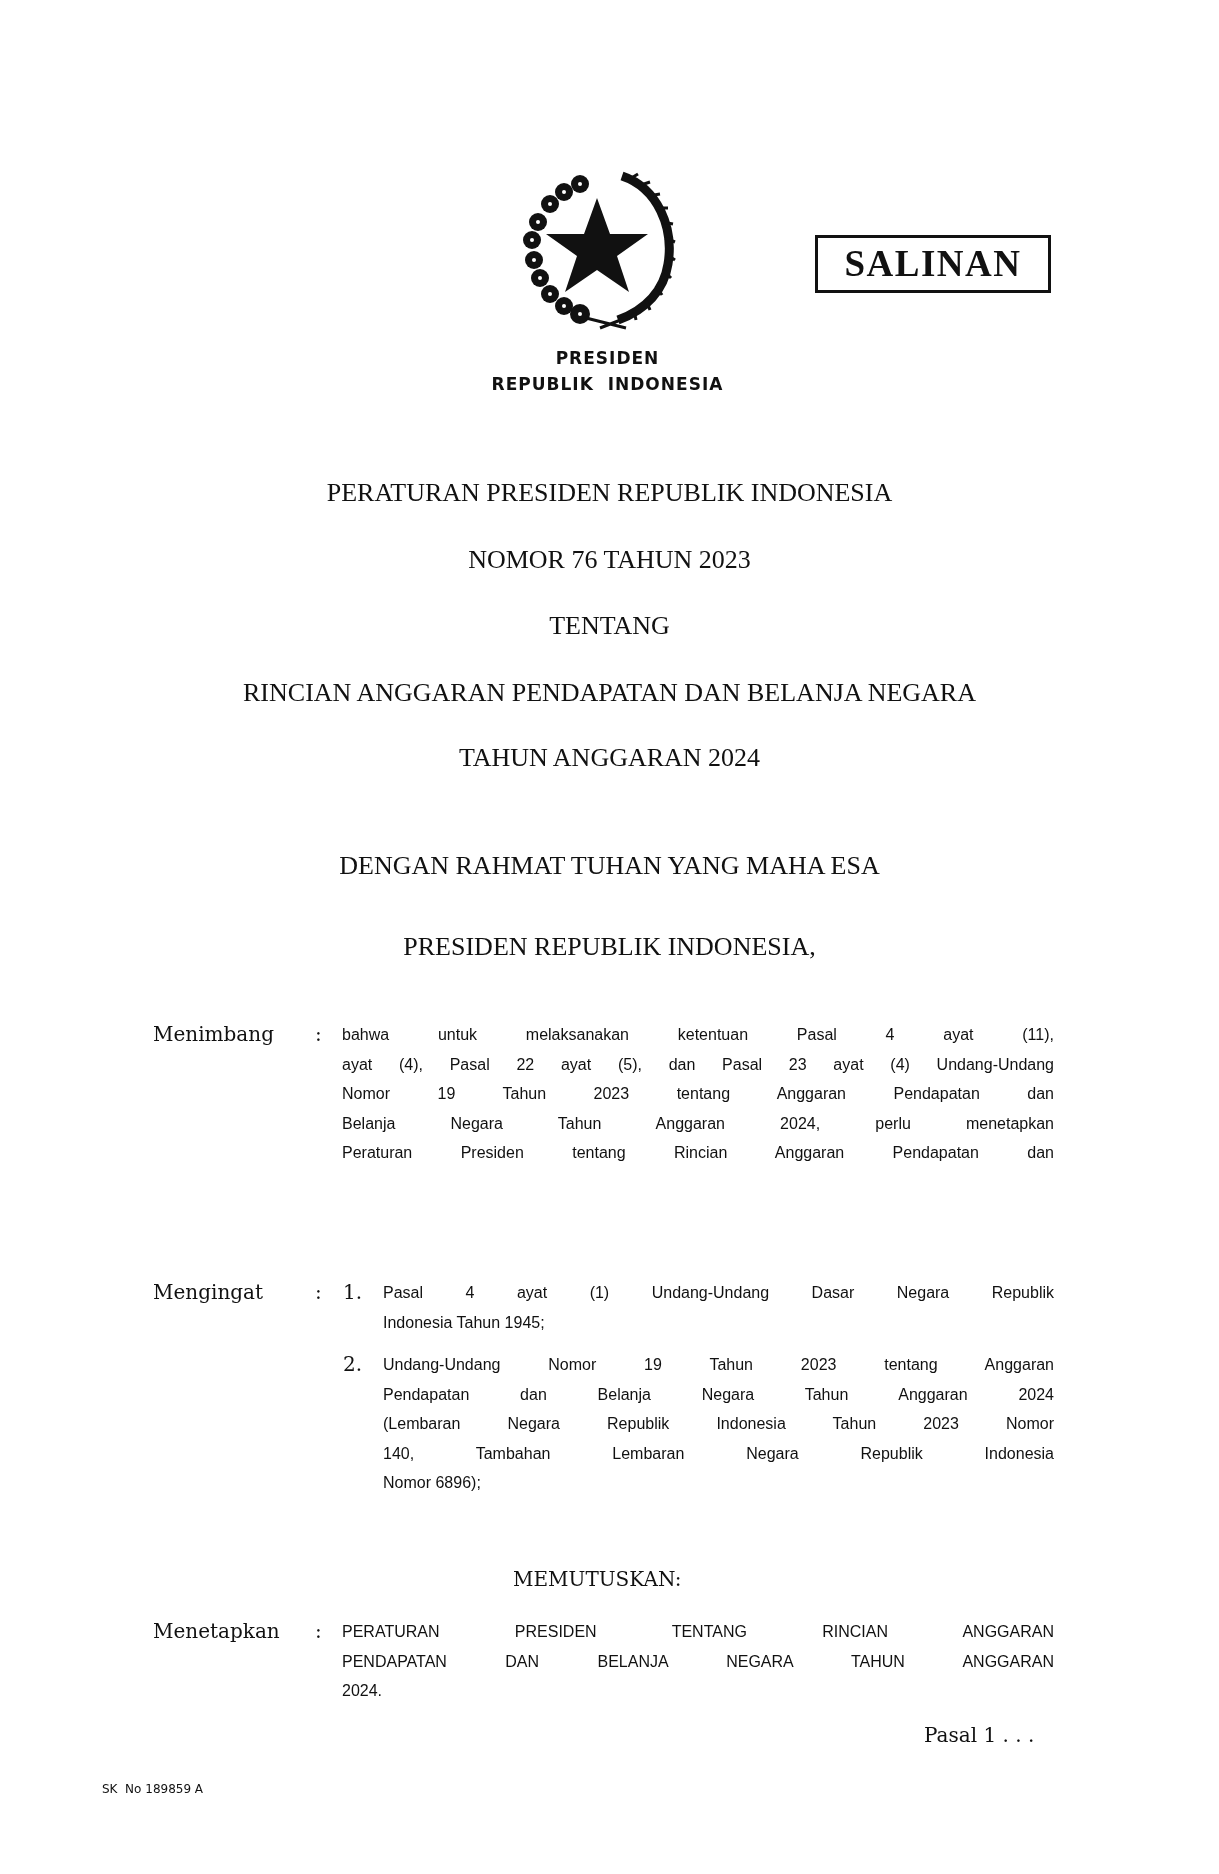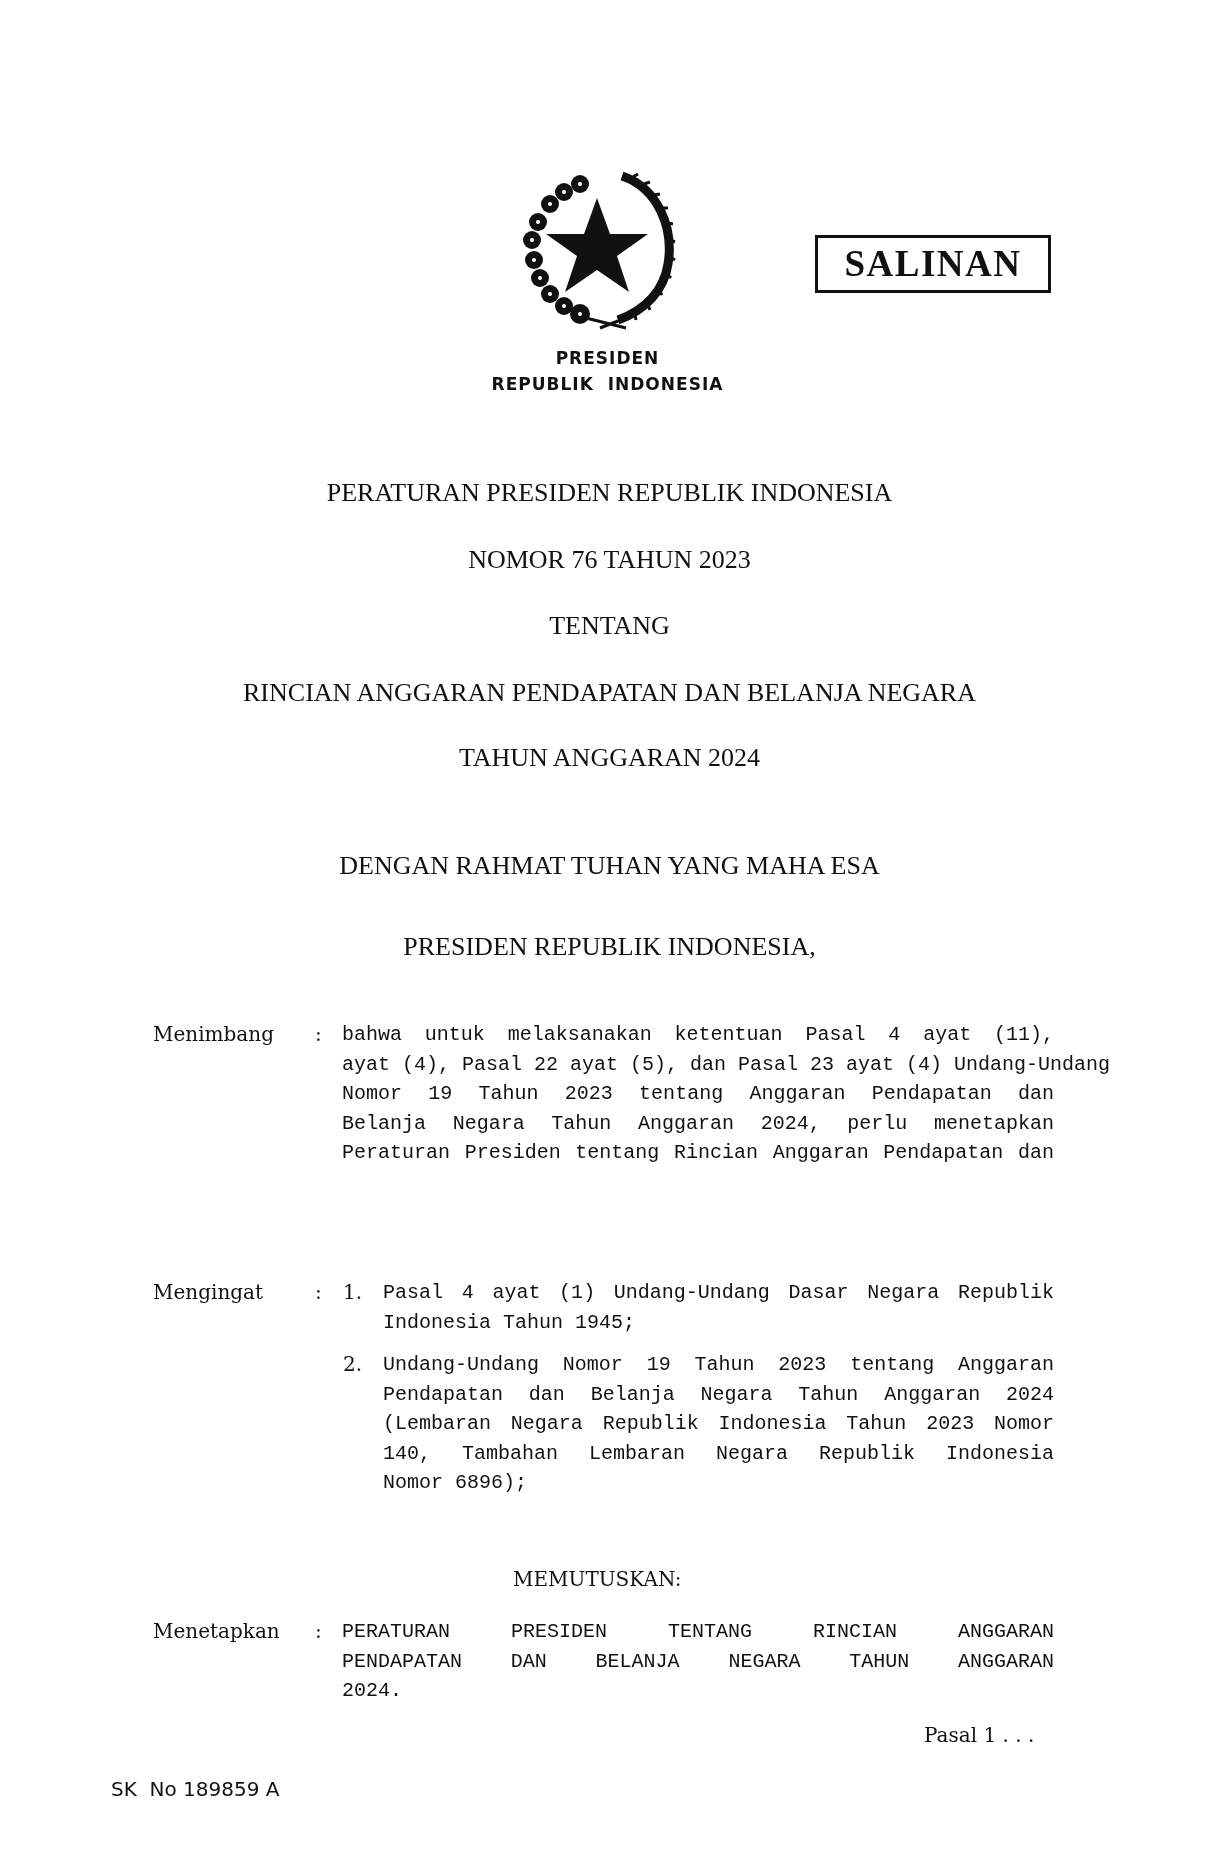--- a/index.html
+++ b/index.html
@@ -13,21 +13,21 @@
     
     #salinan-box { position: absolute; left: 815px; top: 235px; width: 230px; height: 52px; border: 3px solid #111; }
     #salinan-box span { display:block; text-align:center; font-family: "Liberation Serif", serif; font-weight: bold; font-size: 37px; line-height: 52px; letter-spacing: 1.5px; }
 
     .pres-label { font-family: "DejaVu Sans", sans-serif; font-weight: bold; font-size: 17px; letter-spacing: 1px; }
 
     .heading { font-family: "Liberation Serif", serif; font-size: 26px; line-height: 28px; }
 
     .section-label { position:absolute; left:153px; font-family: "DejaVu Serif", serif; font-size: 20px; line-height: 29.5px; }
     .colon { position:absolute; left:315px; font-family: "DejaVu Serif", serif; font-size: 20px; line-height: 29.5px; }
-    .body-block { position:absolute; font-family: Liberation Mono, monospace; font-size: 20px; line-height: 29.5px; text-align: justify; }
+    .body-block { position:absolute; font-family: Liberation Sans, sans-serif; font-size: 16px; line-height: 29.5px; text-align: justify; }
     .body-block .ln { display:block; text-align: justify; text-align-last: justify; white-space: nowrap; height: 29.5px; }
     .body-block .ln.last { text-align-last: left; }
     .num { position:absolute; font-family: "DejaVu Serif", serif; font-size: 20px; line-height: 29.5px; }
   </style>
 </head>
 <body>
 
 <svg id="emblem" viewBox="0 0 158 162">
 
   <g fill="#111">
@@ -123,13 +123,13 @@
 
 <div class="section-label" style="top:1617px;">Menetapkan</div>
 <div class="colon" style="top:1617px;">:</div>
 <div class="body-block" style="left:342px; top:1617px; width:712px;">
   <span class="ln">PERATURAN PRESIDEN TENTANG RINCIAN ANGGARAN</span>
   <span class="ln">PENDAPATAN DAN BELANJA NEGARA TAHUN ANGGARAN</span>
   <span class="ln last">2024.</span>
 </div>
 
 <div class="abs" style="left:924px; top:1721px; font-family:'DejaVu Serif', serif; font-size:20px; line-height:29.5px; white-space:pre;">Pasal 1 . . .</div>
-<div class="abs" style="left:111px; top:1775px; font-family:'DejaVu Sans', sans-serif; font-size:20px; line-height:28px; white-space:pre;">SK  No 189859 A</div>
+<div class="abs" style="left:102px; top:1775px; font-family:'DejaVu Sans', sans-serif; font-size:12px; line-height:28px; white-space:pre;">SK  No 189859 A</div>
 
 </body></html>

